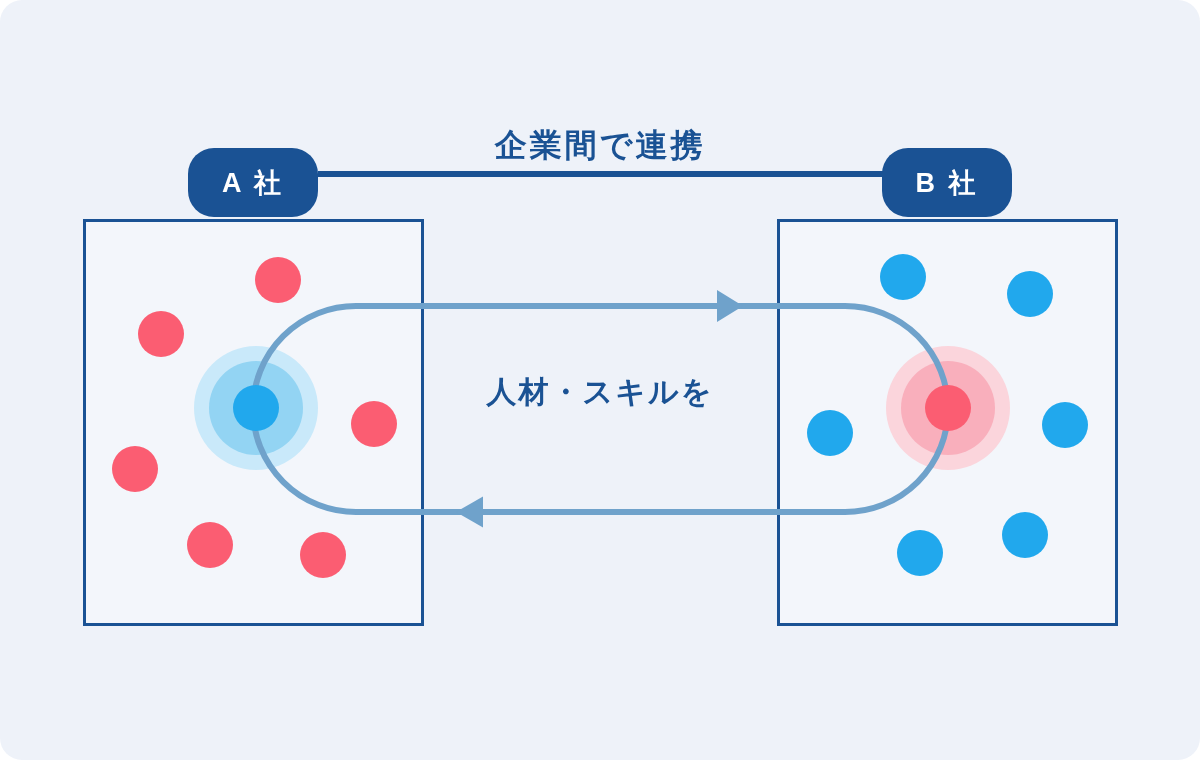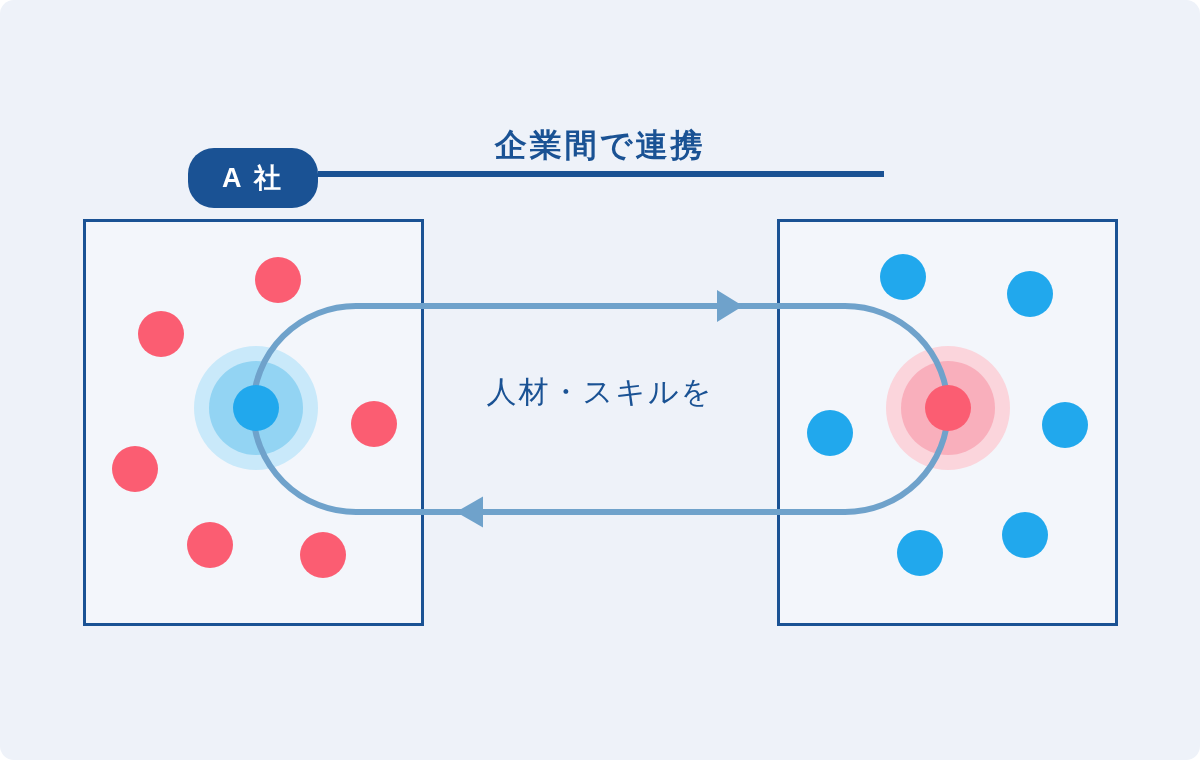--- a/index.html
+++ b/index.html
@@ -6,42 +6,42 @@
     --navy:#1A5294;
     --page-bg:#EEF2F9;
     --box-bg:#F3F6FB;
     --loop:#6FA2CB;
   }
   html,body{margin:0;padding:0;background:#ffffff;}
   .page{
     position:relative;
     width:1200px;height:760px;
     background:var(--page-bg);
-    border-radius:14px;
+    border-radius:22px;
     overflow:hidden;
     font-family:"Liberation Sans","DejaVu Sans",sans-serif;
   }
   .title{
     position:absolute;left:0;right:0;top:124px;
     text-align:center;
     font-size:32px;font-weight:bold;
     letter-spacing:3px;
     color:var(--navy);
     z-index:4;
   }
   .connector{
     position:absolute;
     left:318px;top:171px;
     width:566px;height:6px;
     background:var(--navy);
     z-index:2;
   }
   .pill{
     position:absolute;top:148px;
-    width:130px;height:60px;
+    width:130px;height:69px;
     border-radius:26px;
     background:var(--navy);
     color:#ffffff;
     display:flex;align-items:center;justify-content:center;
     font-size:27px;font-weight:bold;letter-spacing:3px;
     z-index:3;
   }
   .pill-a{left:188px;}
   .pill-b{left:882px;}
   .box{
@@ -56,40 +56,43 @@
   .box-b{left:777px;}
   .svg-layer{
     position:absolute;left:0;top:0;
     width:1200px;height:760px;
     z-index:5;
     pointer-events:none;
   }
   .center-label{
     position:absolute;left:0;right:0;top:372px;
     text-align:center;
-    font-size:30px;font-weight:normal;
+    font-size:30px;font-weight:bold;
     letter-spacing:2px;
     line-height:40px;
     color:var(--navy);
     z-index:6;
   }
 </style>
 </head>
 <body>
 
 <div class="page">
 
   <div class="title">企業間で連携</div>
 
   <div class="connector"></div>
 
   <div class="pill pill-a">
     <span>A 社</span>
   </div>
 
+  <div class="pill pill-b">
+    <span>B 社</span>
+  </div>
 
   <div class="box box-a"></div>
   <div class="box box-b"></div>
 
   <svg class="svg-layer" id="diagram-svg" viewBox="0 0 1200 760">
       <circle cx="256" cy="408" r="62" fill="#C9E9FA"></circle>
       <circle cx="256" cy="408" r="47" fill="#93D4F3"></circle>
       <circle cx="948" cy="408" r="62" fill="#FBD5DC"></circle>
       <circle cx="948" cy="408" r="47" fill="#F9AFBC"></circle>
       <path d="M 356 306 L 845 306

